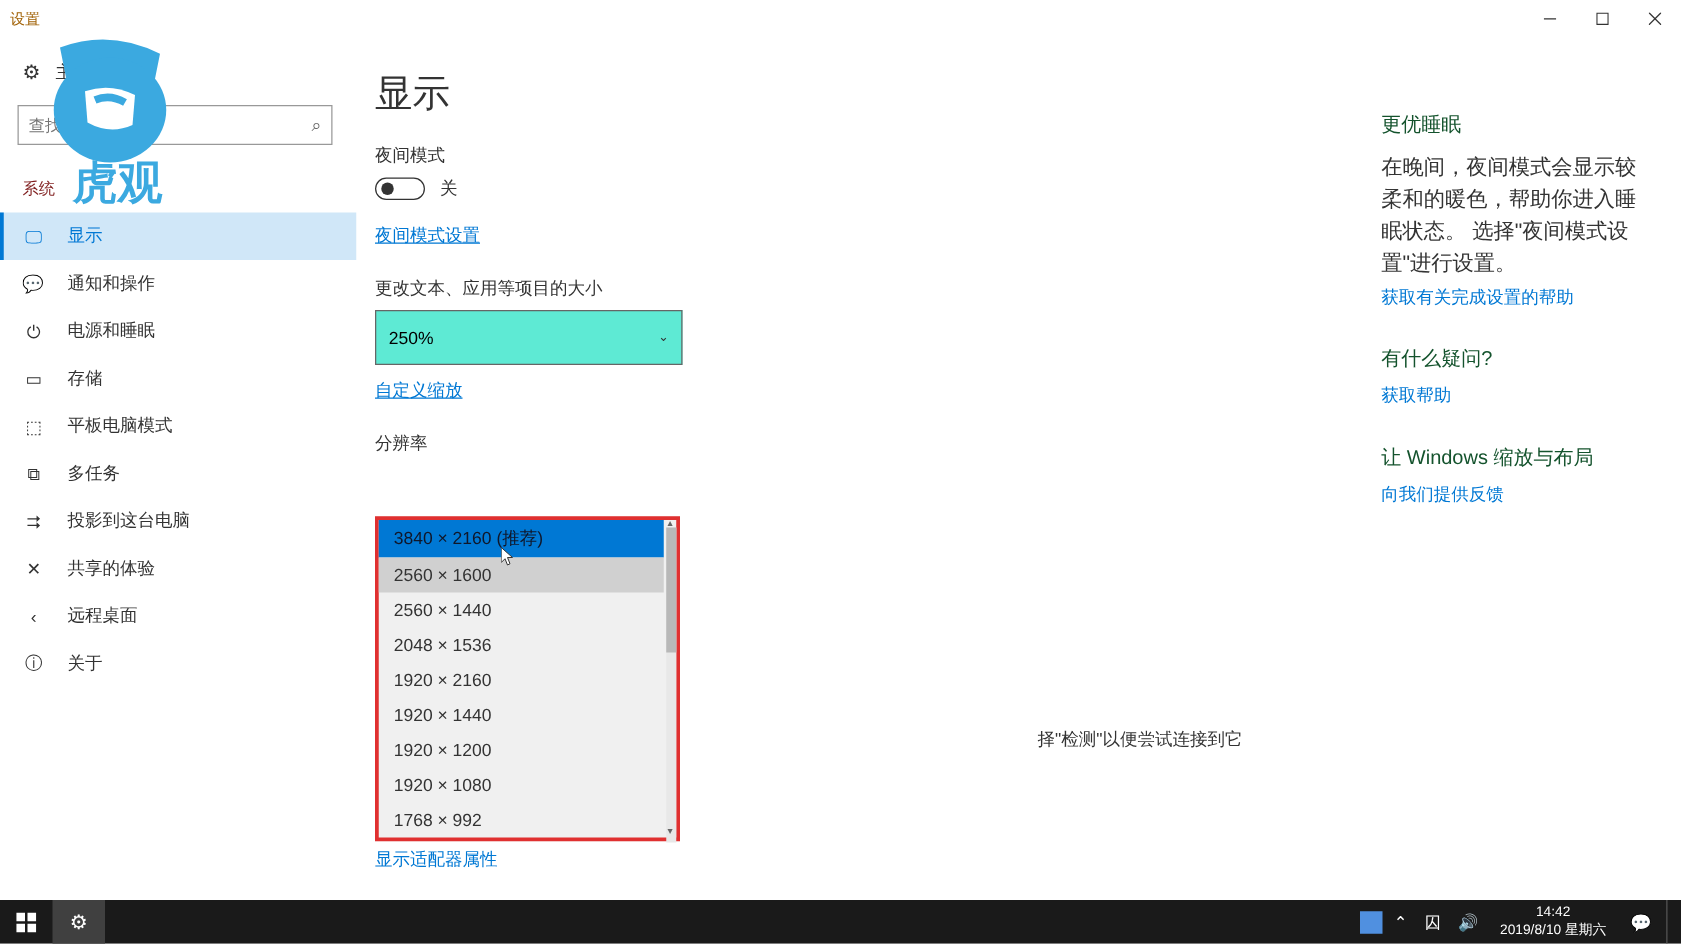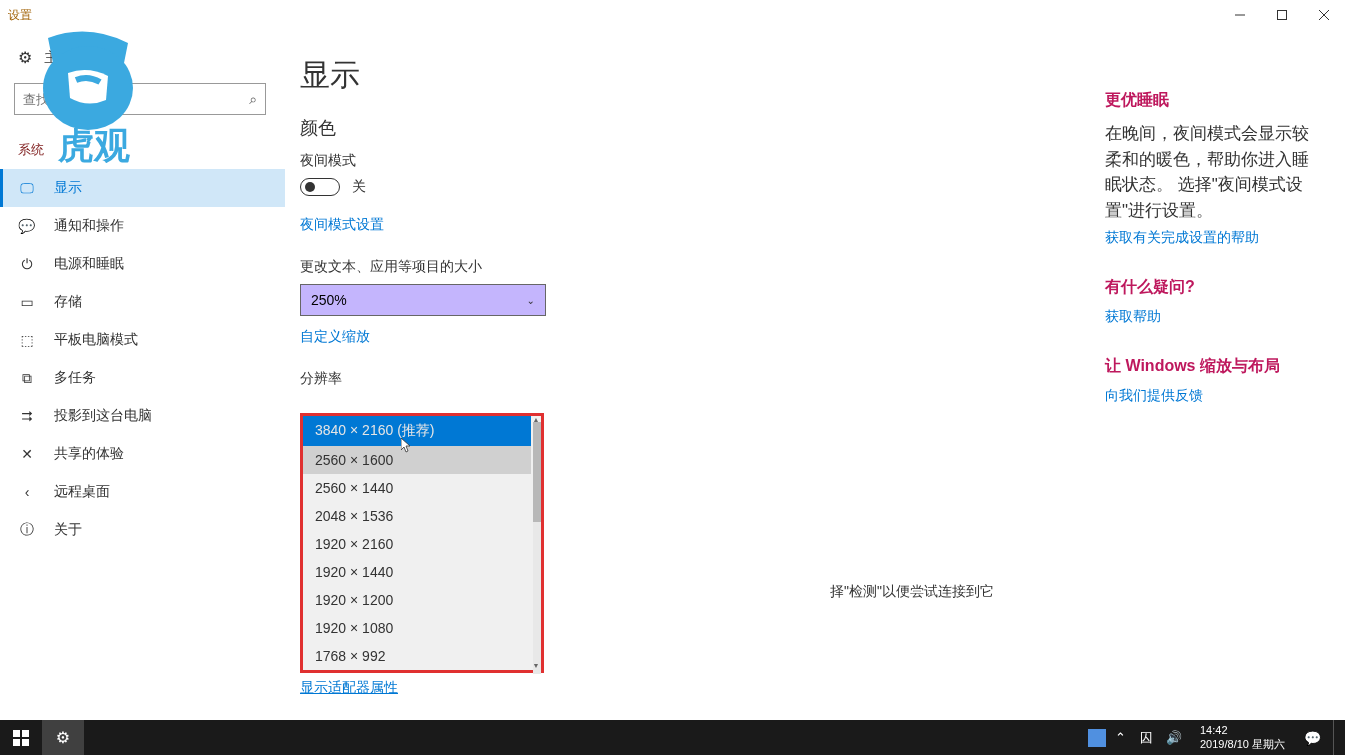--- a/index.html
+++ b/index.html
@@ -29,53 +29,53 @@
     .main { flex: 1; padding: 25px 0 0 15px; overflow: hidden; position: relative; }
     .main h1 { font-size: 30px; font-weight: 400; color: #333; margin-bottom: 20px; }
     .section-title { font-size: 18px; font-weight: 500; color: #333; margin: 18px 0 12px 0; }
     .sub-label { font-size: 14px; color: #333; margin: 12px 0 8px 0; }
     
     .toggle-row { display: flex; align-items: center; gap: 12px; margin: 8px 0; }
     .toggle { width: 40px; height: 18px; border: 1px solid #333; border-radius: 9px; position: relative; cursor: pointer; }
     .toggle-knob { width: 10px; height: 10px; background: #333; border-radius: 50%; position: absolute; top: 3px; left: 4px; }
     .toggle-label { font-size: 14px; color: #333; }
     
-    .link { color: #0078d4; font-size: 14px; cursor: pointer; margin: 12px 0; display: inline-block; }
-    
-    .dropdown { width: 246px; height: 32px; border: 1px solid #666; display: flex; align-items: center; justify-content: space-between; padding: 0 10px; cursor: pointer; background: #c4b5fd; font-size: 14px; }
+    .link { color: #0078d4; font-size: 14px; cursor: pointer; margin: 12px 0; display: inline-block; text-decoration: underline; }
+    
+    .dropdown { width: 246px; height: 44px; border: 1px solid #666; display: flex; align-items: center; justify-content: space-between; padding: 0 10px; cursor: pointer; background: #5eead4; font-size: 14px; }
     .chevron { font-size: 10px; color: #333; }
     
     .dropdown-open { position: absolute; width: 244px; border: 3px solid #e03030; background: #f0f0f0; top: 383px; left: 15px; z-index: 10; }
     .dropdown-inner { position: relative; }
     .dropdown-scroll-track { position: absolute; right: 0; top: 6px; width: 8px; height: 252px; background: #e8e8e8; }
     .dropdown-scroll-thumb { width: 8px; background: #b8b8b8; height: 100px; }
     .dropdown-scroll-arrow { position: absolute; right: 0; width: 10px; height: 8px; font-size: 7px; color: #666; text-align: center; line-height: 8px; }
     .dropdown-scroll-arrow.up { top: 0; }
     .dropdown-scroll-arrow.down { bottom: 0; }
     .dropdown-item { padding: 6px 12px; font-size: 14px; color: #333; cursor: pointer; margin-right: 10px; }
-    .dropdown-item.selected { background: #0078d4; color: #e5e5e5; }
+    .dropdown-item.selected { background: #0078d4; color: #0f172a; }
     .dropdown-item.hover { background: #d0d0d0; }
     
     .hidden-text { position: absolute; left: 545px; top: 553px; font-size: 14px; color: #333; }
-    .adapter-link { position: absolute; top: 649px; left: 15px; color: #0078d4; font-size: 14px; text-decoration: underline; }
+    .adapter-link { position: absolute; top: 649px; left: 15px; color: #0078d4; font-size: 14px; }
     
     .right-panel { width: 240px; padding: 60px 20px 0 0; }
-    .right-title { font-size: 16px; font-weight: 700; color: #be185d; margin-bottom: 10px; }
+    .right-title { font-size: 16px; font-weight: 400; color: #14532d; margin-bottom: 10px; }
     .right-text { font-size: 17px; color: #333; line-height: 1.5; margin-bottom: 6px; }
     .right-link { color: #0078d4; font-size: 14px; cursor: pointer; display: block; margin-bottom: 30px; }
     
     .logo-overlay { position: absolute; top: 28px; left: 28px; z-index: 50; pointer-events: none; }
     
     .taskbar { position: absolute; bottom: 0; left: 0; width: 1345px; height: 35px; background: #1a1a1a; display: flex; align-items: center; }
     .taskbar-btn { width: 42px; height: 35px; display: flex; align-items: center; justify-content: center; cursor: pointer; color: #fff; }
     .taskbar-btn.active { background: #404040; }
     .tray { margin-left: auto; display: flex; align-items: center; height: 35px; color: #fff; gap: 4px; padding-right: 6px; }
     .tray-icon { padding: 0 5px; font-size: 13px; cursor: pointer; }
     .tray-block { width: 18px; height: 18px; background: #5090e0; }
-    .tray-clock { text-align: left; font-size: 11px; line-height: 1.25; padding: 0 8px; cursor: pointer; }
+    .tray-clock { text-align: center; font-size: 11px; line-height: 1.25; padding: 0 8px; cursor: pointer; }
     .tray-notif { width: 32px; text-align: center; font-size: 14px; cursor: pointer; }
     .tray-showdesktop { width: 6px; height: 35px; border-left: 1px solid #555; cursor: pointer; }
     
     .cursor-pointer { position: absolute; top: 438px; left: 401px; z-index: 20; font-size: 12px; color: #333; pointer-events: none; }
   </style>
 </head>
 <body>
 
 <div class="titlebar">
   <span class="titlebar-title">设置</span>
@@ -148,21 +148,20 @@
       <span>远程桌面</span>
     </div>
     <div class="nav-item">
       <span class="nav-icon">ⓘ</span>
       <span>关于</span>
     </div>
   </div>
 
   <div class="main">
     <h1>显示</h1>
-    <div class="section-title">颜色</div>
     <div class="sub-label">夜间模式</div>
     <div class="toggle-row">
       <div class="toggle">
           <div class="toggle-knob"></div>
         </div>
       <span class="toggle-label">关</span>
     </div>
     <span class="link">夜间模式设置</span>
     
     <div class="sub-label">更改文本、应用等项目的大小</div>

